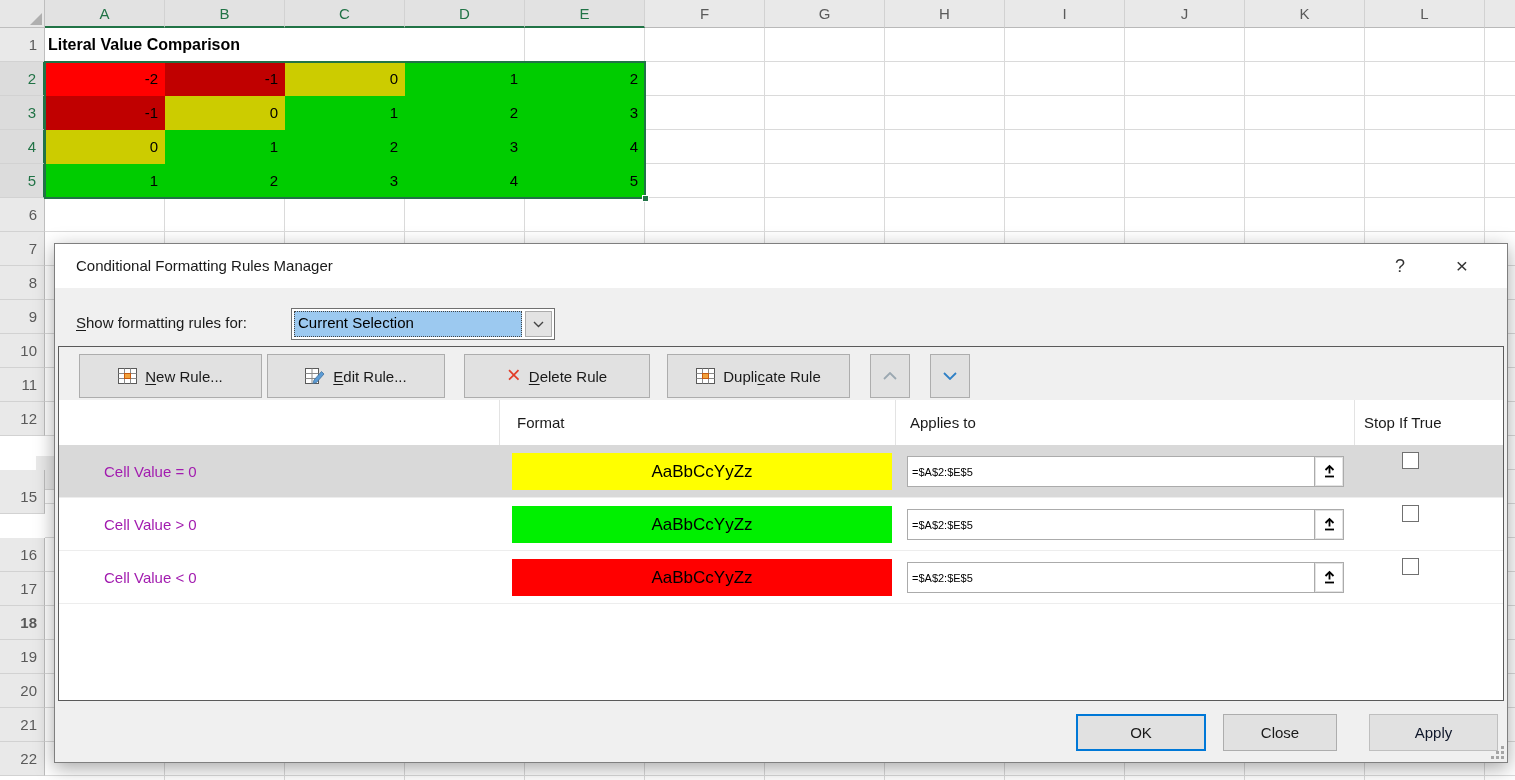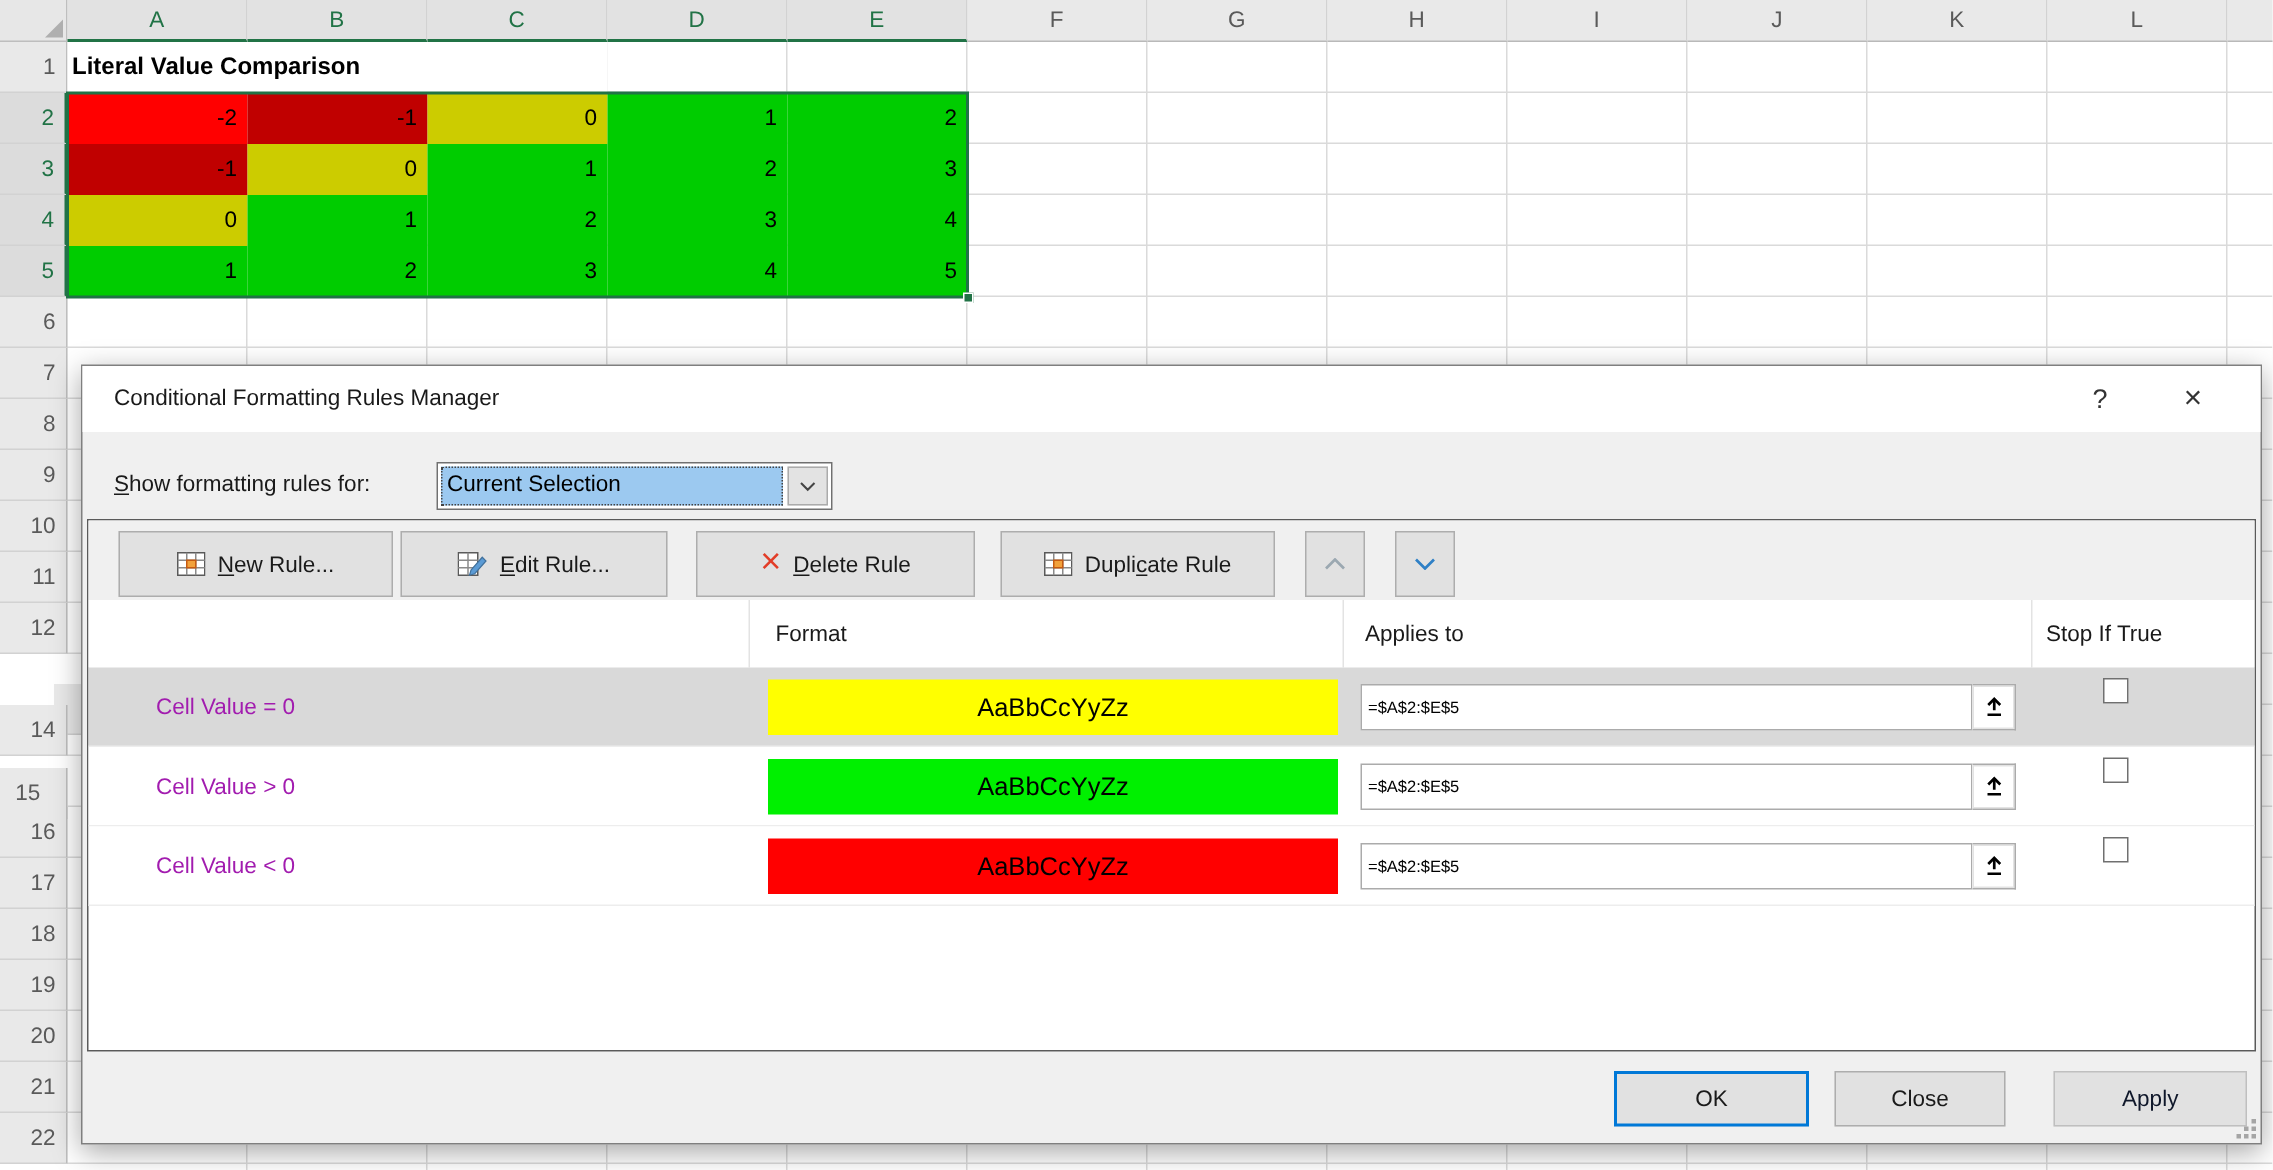--- a/index.html
+++ b/index.html
@@ -152,24 +152,24 @@
       <div class="rowhead sel" style="top: 164px; height: 34px;">5</div>
       <div class="rowhead" style="top: 198px; height: 34px;">6</div>
       <div class="rowhead" style="top: 232px; height: 34px;">7</div>
       <div class="rowhead" style="top: 266px; height: 34px;">8</div>
       <div class="rowhead" style="top: 300px; height: 34px;">9</div>
       <div class="rowhead" style="top: 334px; height: 34px;">10</div>
       <div class="rowhead" style="top: 368px; height: 34px;">11</div>
       <div class="rowhead" style="top: 402px; height: 34px;">12</div>
       <div class="rowhead" style="top: 456px; height: 34px; margin-left: 36px;">13</div>
       <div class="rowhead" style="top: 470px; height: 34px;">14</div>
-      <div class="rowhead" style="top: 512px; height: 34px; text-align: center;">15</div>
+      <div class="rowhead" style="top: 480px; height: 34px;">15</div>
       <div class="rowhead" style="top: 538px; height: 34px;">16</div>
       <div class="rowhead" style="top: 572px; height: 34px;">17</div>
-      <div class="rowhead" style="top: 606px; height: 34px;">18</div>
+      <div class="rowhead" style="top: 606px; height: 34px; font-weight: bold;">18</div>
       <div class="rowhead" style="top: 640px; height: 34px;">19</div>
       <div class="rowhead" style="top: 674px; height: 34px;">20</div>
       <div class="rowhead" style="top: 708px; height: 34px;">21</div>
       <div class="rowhead" style="top: 742px; height: 34px;">22</div>
       <div class="titlecell" style="left: 45px; top: 28px; width: 360px; height: 34px;">Literal Value Comparison</div>
       <div class="cell" style="left: 45px; top: 62px; background: rgb(255, 0, 0);">-2</div>
       <div class="cell" style="left: 165px; top: 62px; background: rgb(192, 0, 0);">-1</div>
       <div class="cell" style="left: 285px; top: 62px; background: rgb(204, 204, 0);">0</div>
       <div class="cell" style="left: 405px; top: 62px; background: rgb(0, 204, 0);">1</div>
       <div class="cell" style="left: 525px; top: 62px; background: rgb(0, 204, 0);">2</div>

